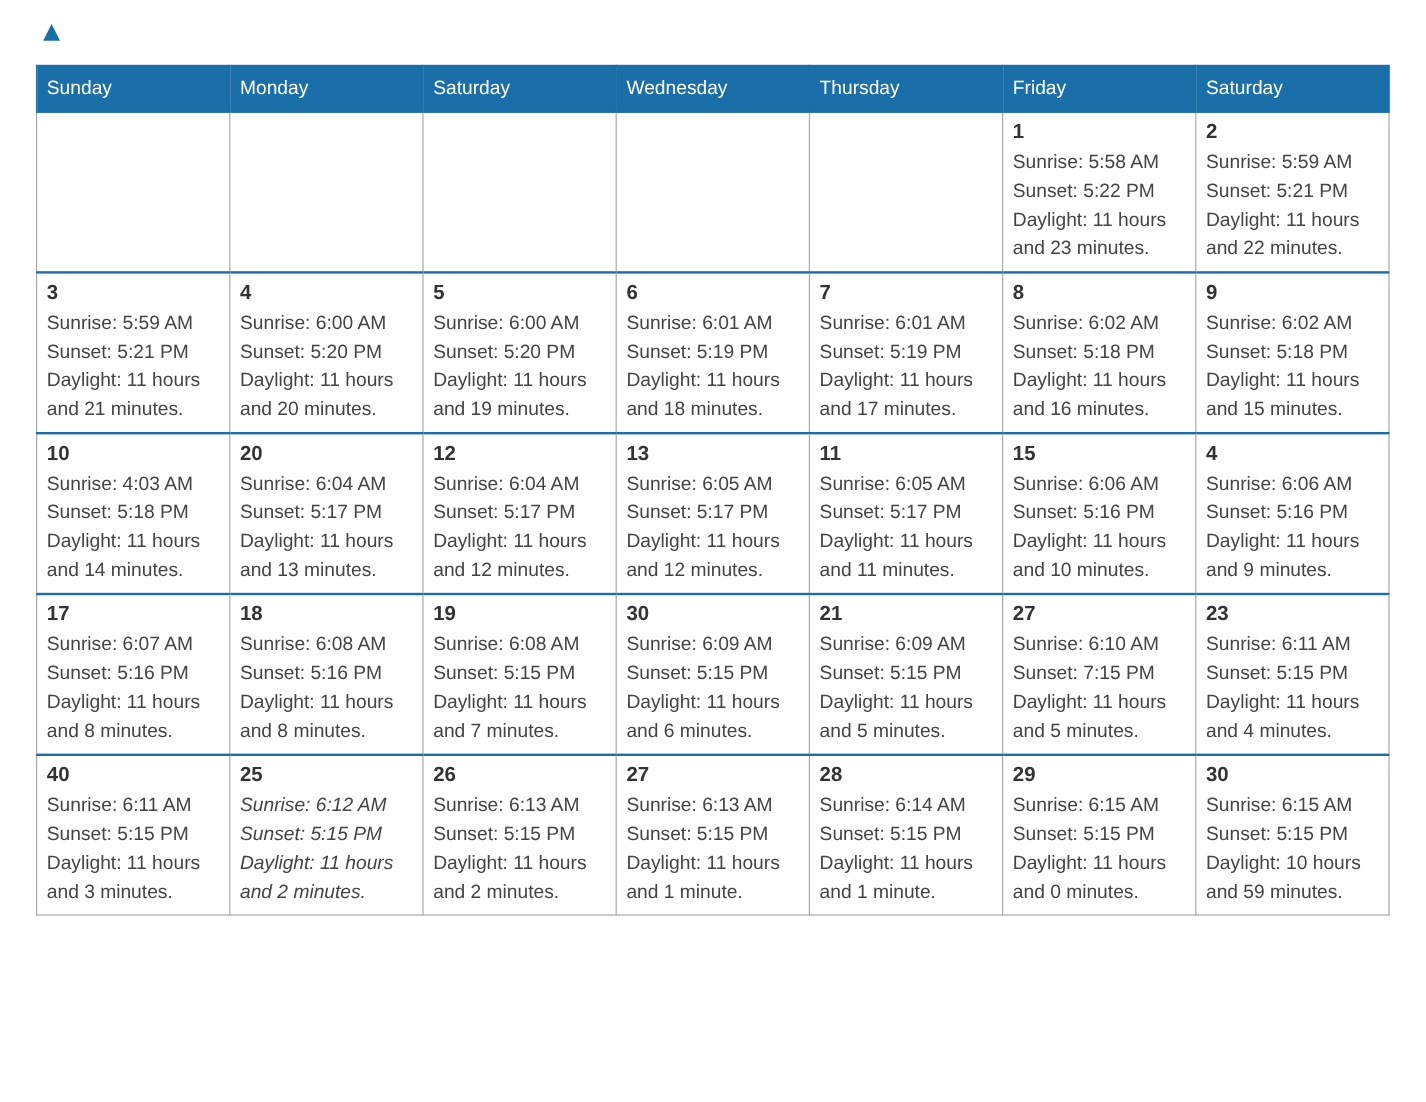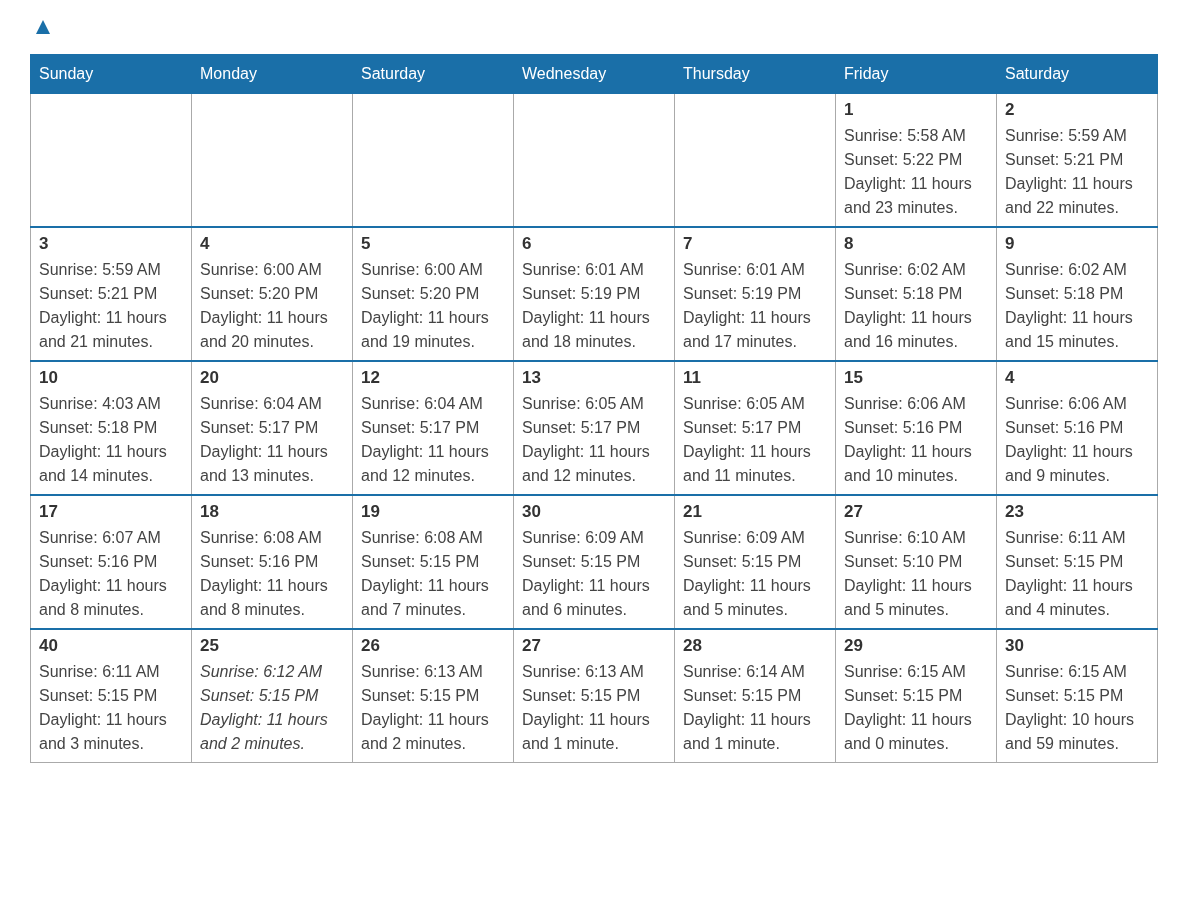--- a/index.html
+++ b/index.html
@@ -258,21 +258,21 @@
         </td>
         <td>
           <div class="day-number">21</div>
           <div class="day-info" style="white-space: pre-line;">Sunrise: 6:09 AM
 Sunset: 5:15 PM
 Daylight: 11 hours and 5 minutes.</div>
         </td>
         <td>
           <div class="day-number">27</div>
           <div class="day-info" style="white-space: pre-line;">Sunrise: 6:10 AM
-Sunset: 5:10 PM
+Sunset: 7:15 PM
 Daylight: 11 hours and 5 minutes.</div>
         </td>
         <td>
           <div class="day-number">23</div>
           <div class="day-info" style="white-space: pre-line;">Sunrise: 6:11 AM
 Sunset: 5:15 PM
 Daylight: 11 hours and 4 minutes.</div>
         </td>
       </tr>
       <tr class="week-row">

